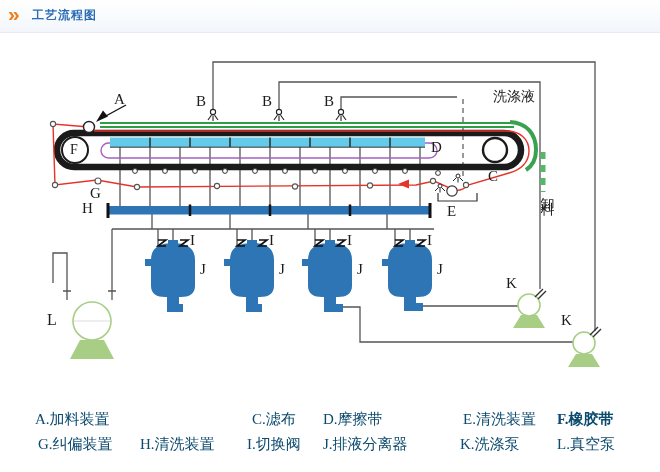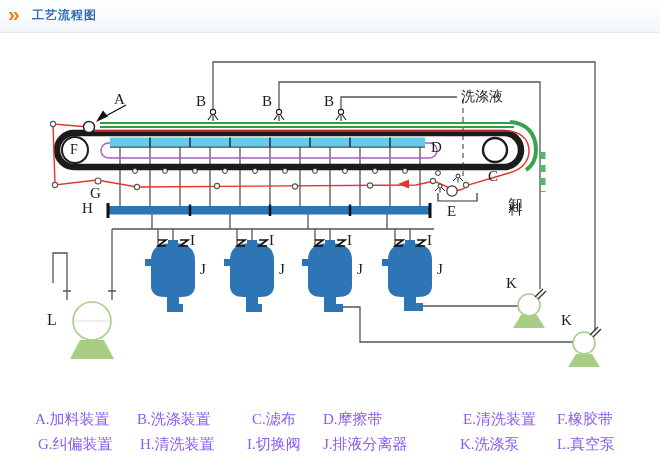--- a/index.html
+++ b/index.html
@@ -5,25 +5,25 @@
   html,body{margin:0;padding:0;background:#fff;}
   .stage{position:relative;width:660px;height:472px;background:#ffffff;overflow:hidden;
          font-family:"Liberation Serif", serif;}
   .hdr{position:absolute;left:0;top:0;width:660px;height:32px;
        background:linear-gradient(#ffffff,#f2f6fb);border-bottom:1px solid #e4ebf3;}
   .hdr-marker{position:absolute;left:8px;top:2px;color:#ef7f1a;font-size:21px;font-weight:bold;
        font-family:"Liberation Sans",sans-serif;letter-spacing:-2px;}
   .hdr-title{position:absolute;left:32px;top:7px;color:#2a6db5;font-size:12px;font-weight:bold;
        font-family:"Liberation Sans",sans-serif;letter-spacing:1px;}
   .lbl{position:absolute;color:#1c1c1c;font-size:15px;line-height:15px;font-family:"Liberation Serif",serif;}
-  .cjk{font-size:14px;color:#1c1c1c;}
+  .cjk{font-size:14px;color:#1c1c1c;margin-left:32px;}
   .vtext{writing-mode:vertical-rl;letter-spacing:5px;}
   svg{position:absolute;left:0;top:0;}
   .legend{position:absolute;left:0;top:406px;width:660px;height:60px;
-          font-size:15px;color:#8b5cf6;font-family:"Liberation Serif",serif;}
+          font-size:15px;color:#0c4a6e;font-family:"Liberation Serif",serif;}
   .legend span{position:absolute;white-space:nowrap;}
 </style>
 </head>
 <body>
 
 <div class="stage">
 
   <div class="hdr">
     <span class="hdr-marker">»</span>
     <span class="hdr-title">工艺流程图</span>
@@ -195,25 +195,24 @@
   <div class="lbl" style="left:357px;top:262px;">J</div>
   <div class="lbl" style="left:437px;top:262px;">J</div>
   <div class="lbl" style="left:506px;top:276px;">K</div>
   <div class="lbl" style="left:561px;top:313px;">K</div>
   <div class="lbl" style="left:47px;top:312px;font-size:16px;">L</div>
   <div class="lbl cjk" style="left:461px;top:89px;">洗涤液</div>
   <div class="lbl cjk vtext" style="left:508px;top:186px;height:60px;">卸料</div>
 
   <div class="legend">
     <span style="left:35px;top:4px;">A.加料装置</span>
-    <span style="left:137px;top:4px;">B.洗涤装置</span>
     <span style="left:252px;top:4px;">C.滤布</span>
     <span style="left:323px;top:4px;">D.摩擦带</span>
     <span style="left:463px;top:4px;">E.清洗装置</span>
-    <span style="left:557px;top:4px;">F.橡胶带</span>
+    <span style="left:557px;top:4px;font-weight:bold;">F.橡胶带</span>
     <span style="left:38px;top:29px;">G.纠偏装置</span>
     <span style="left:140px;top:29px;">H.清洗装置</span>
     <span style="left:247px;top:29px;">I.切换阀</span>
     <span style="left:323px;top:29px;">J.排液分离器</span>
     <span style="left:460px;top:29px;">K.洗涤泵</span>
     <span style="left:557px;top:29px;">L.真空泵</span>
   </div>
 </div>
 
 </body></html>

